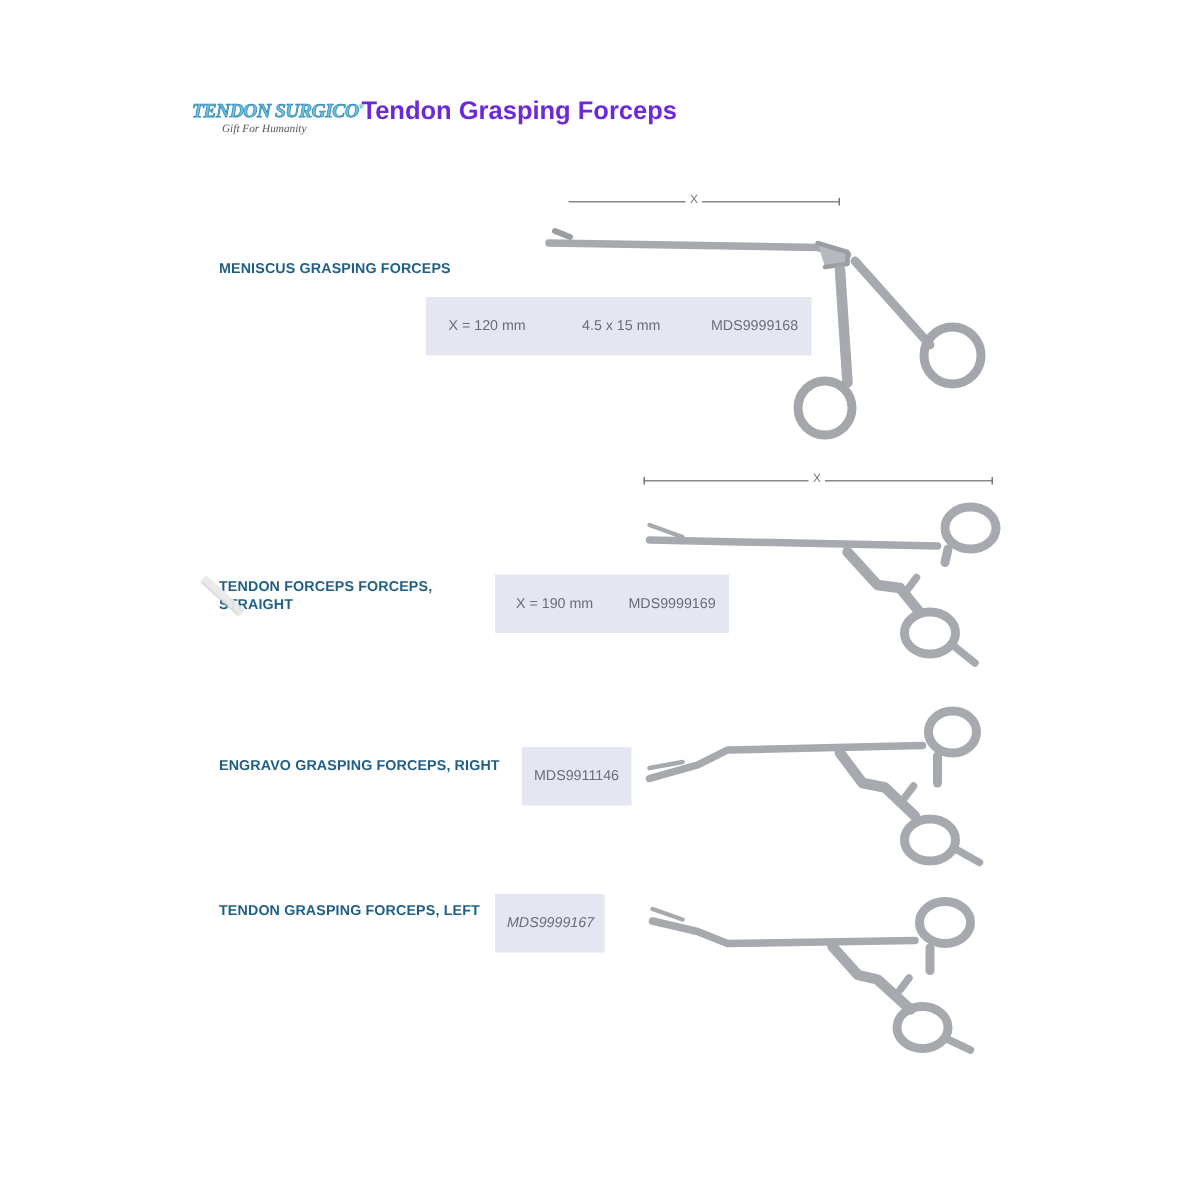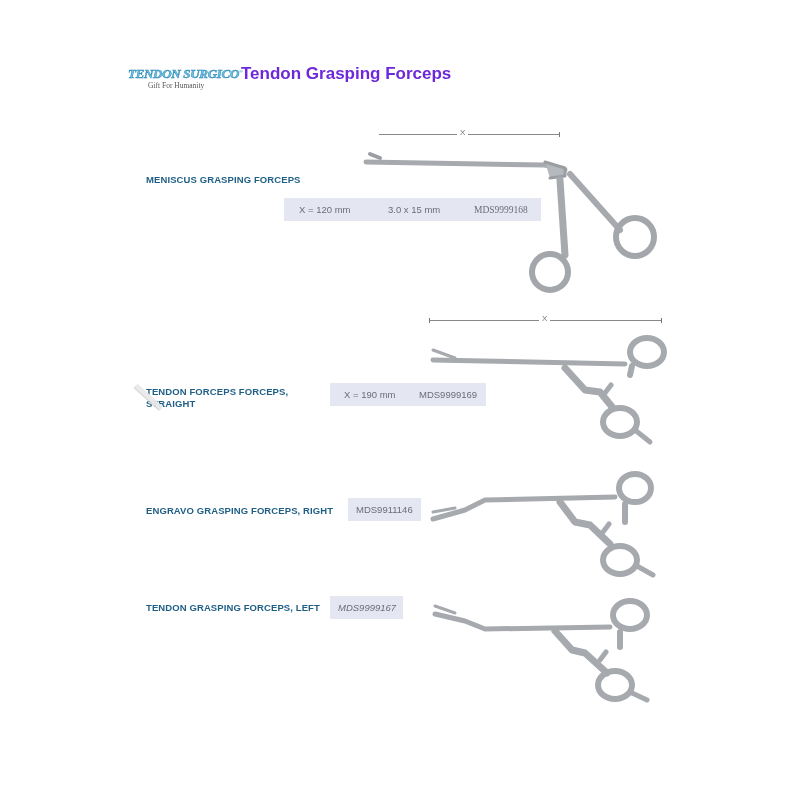--- a/index.html
+++ b/index.html
@@ -4,50 +4,50 @@
   <style>
     html, body { margin: 0; padding: 0; background: #ffffff; }
     body { width: 800px; height: 800px; position: relative; overflow: hidden;
            font-family: "Liberation Sans", sans-serif; }
     .abs { position: absolute; }
     .logo { left: 128px; top: 66px; width: 110px; }
     .logo-main { font-family: "Liberation Serif", serif; font-style: italic; font-weight: bold;
                  font-size: 13px; color: #6fc3e0; letter-spacing: -0.3px;
                  -webkit-text-stroke: 0.5px #2b86b5; white-space: nowrap; }
     .logo-main sup { font-size: 5px; color: #4a9cc4; -webkit-text-stroke: 0; }
-    .logo-tag { font-family: "Liberation Serif", serif; font-size: 7.5px;
+    .logo-tag { font-family: "Liberation Serif", serif; font-style: italic; font-size: 7.5px;
                 color: #555; margin-left: 20px; margin-top: -1px; }
     .title { left: 241px; top: 64px; font-size: 17px; font-weight: bold; color: #6d28d9;
              white-space: nowrap; }
     .label { font-size: 9.5px; font-weight: bold; color: #1f5f86; white-space: nowrap;
              line-height: 12px; letter-spacing: 0.1px; }
     .specbox { background: #e4e6f2; color: #6b6d78; font-size: 9.5px; display: flex;
-               align-items: center; height: 23px; box-sizing: border-box; white-space: nowrap; }
+               align-items: center; height: 39px; box-sizing: border-box; white-space: nowrap; }
     .specbox span { position: absolute; }
     .dim { height: 1px; background: #888; }
     .dim-x { font-size: 8px; color: #777; background: #fff; padding: 0 3px; }
     .dim-end { width: 1px; height: 5px; background: #777; }
     .smudge { left: 136px; top: 383px; width: 34px; height: 5px; background: #e9e9ea;
               transform: rotate(42deg); transform-origin: left center; opacity: 0.95;
               box-shadow: 0 1px 1px #cfcfcf; }
   </style>
 </head>
 <body>
 
 <div class="abs logo">
   <div class="logo-main"><span>TENDON SURGICO</span><sup>®</sup></div>
   <div class="logo-tag">Gift For Humanity</div>
 </div>
 <div class="abs title">Tendon Grasping Forceps</div>
 
 <div class="abs label" style="left:146px; top:174px;">MENISCUS GRASPING FORCEPS</div>
 <div class="abs specbox" style="left:284px; top:198px; width:257px;">
   <span style="left:15px;">X = 120 mm</span>
-  <span style="left:104px;">3.0 x 15 mm</span>
-  <span style="left:190px;font-family:Liberation Serif, serif;">MDS9999168</span>
+  <span style="left:104px;">4.5 x 15 mm</span>
+  <span style="left:190px;">MDS9999168</span>
 </div>
 
 <div class="abs" style="left:379px; top:131px; width:181px; height:8px;">
   <div class="abs dim" style="left:0; top:3px; width:181px;"></div>
   <div class="abs dim-end" style="left:180px; top:1px;"></div>
   <div class="abs dim-x" style="left:78px; top:-3px;">X</div>
 </div>
 
 <svg class="abs" style="left:360px; top:140px;" width="320" height="160" viewBox="0 0 320 160">
   <g fill="none" stroke="#9a9da2" stroke-linecap="round" stroke-linejoin="round">

